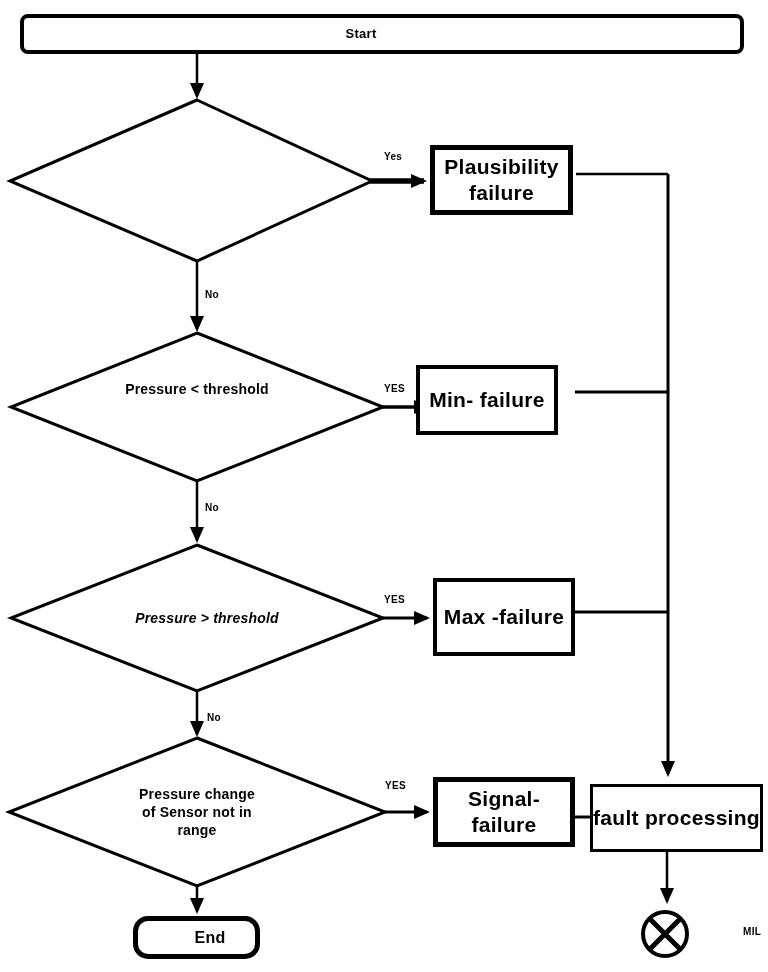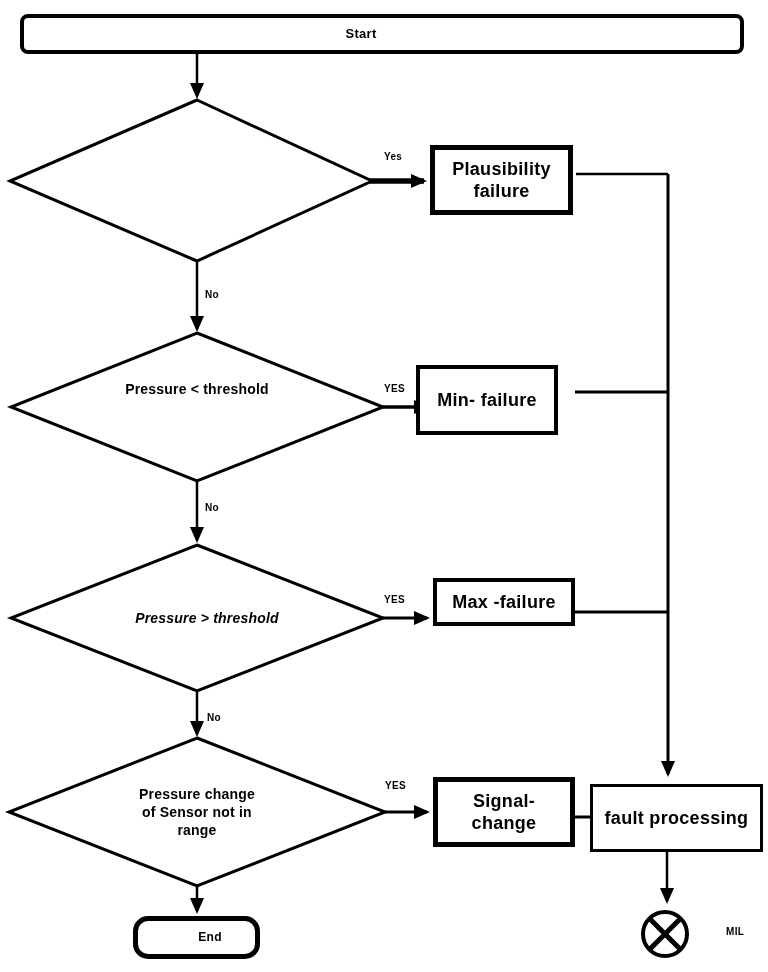--- a/index.html
+++ b/index.html
@@ -18,31 +18,31 @@
   .node {
     position: absolute;
     box-sizing: border-box;
     background: #fff;
     border: 4px solid #000;
     display: flex;
     align-items: center;
     justify-content: center;
     text-align: center;
     font-weight: bold;
-    font-size: 18px;
+    font-size: 21px;
     line-height: 1.25;
     letter-spacing: 0.3px;
   }
   .pre { white-space: pre-line; }
   .terminal { border-radius: 8px; font-size: 13px; }
   .start { left: 20px; top: 14px; width: 724px; height: 40px; padding-right: 42px; }
-  .end   { left: 133px; top: 916px; width: 127px; height: 43px; border-width: 5px; border-radius: 15px; font-size: 12px; padding-left: 27px; }
+  .end   { left: 133px; top: 916px; width: 127px; height: 43px; border-width: 5px; border-radius: 15px; font-size: 16px; padding-left: 27px; }
   .plausibility { left: 430px; top: 145px; width: 143px; height: 70px; border-width: 5px; }
   .minf  { left: 416px; top: 365px; width: 142px; height: 70px; }
-  .maxf  { left: 433px; top: 578px; width: 142px; height: 48px; }
+  .maxf  { left: 433px; top: 578px; width: 142px; height: 78px; }
   .signal{ left: 433px; top: 777px; width: 142px; height: 70px; border-width: 5px; }
   .fault { left: 590px; top: 772px; width: 173px; height: 68px; border-width: 3px; margin-top: 12px; }
   .dtext {
     position: absolute;
     transform: translate(-50%, -50%);
     text-align: center;
     font-weight: bold;
     font-size: 14px;
     line-height: 1.3;
     letter-spacing: 0.2px;
@@ -119,21 +119,21 @@
     <span class="pre">Plausibility
 failure</span>
   </div>
   <div class="node minf">
     <span class="pre">Min- failure</span>
   </div>
   <div class="node maxf">
     <span class="pre">Max -failure</span>
   </div>
   <div class="node signal">
-    <span class="pre">Signal- change</span>
+    <span class="pre">Signal- failure</span>
   </div>
   <div class="node fault">
     <span class="pre">fault processing</span>
   </div>
 
-  <div class="lbl" style="left:726px; top:926px;text-align:right;">MIL</div>
+  <div class="lbl" style="left:743px; top:926px;text-align:right;">MIL</div>
 
 </div>
 
 </body></html>

